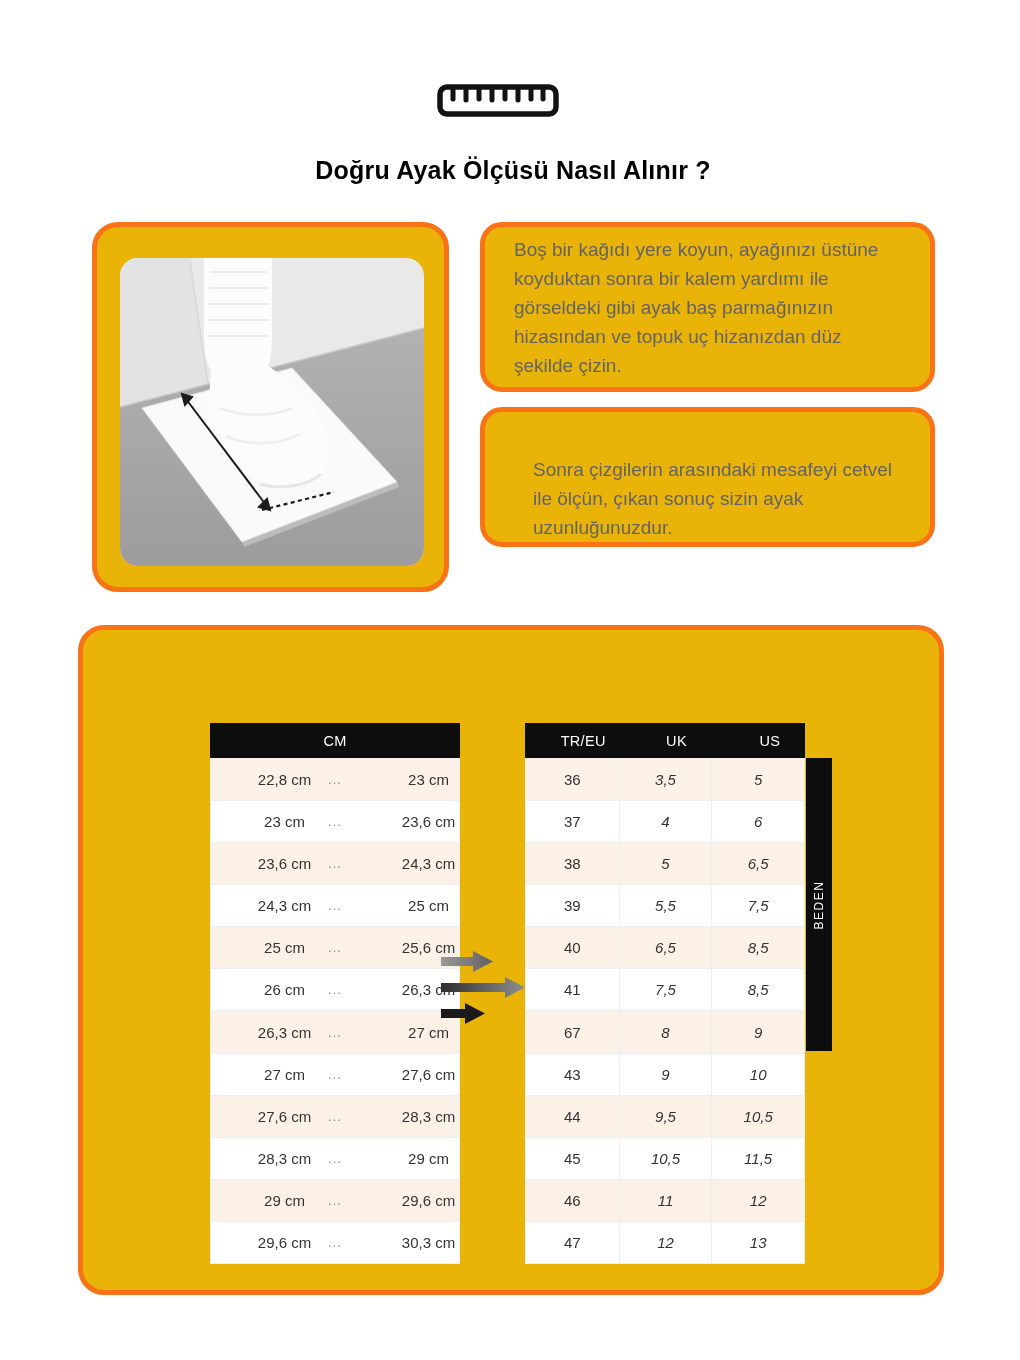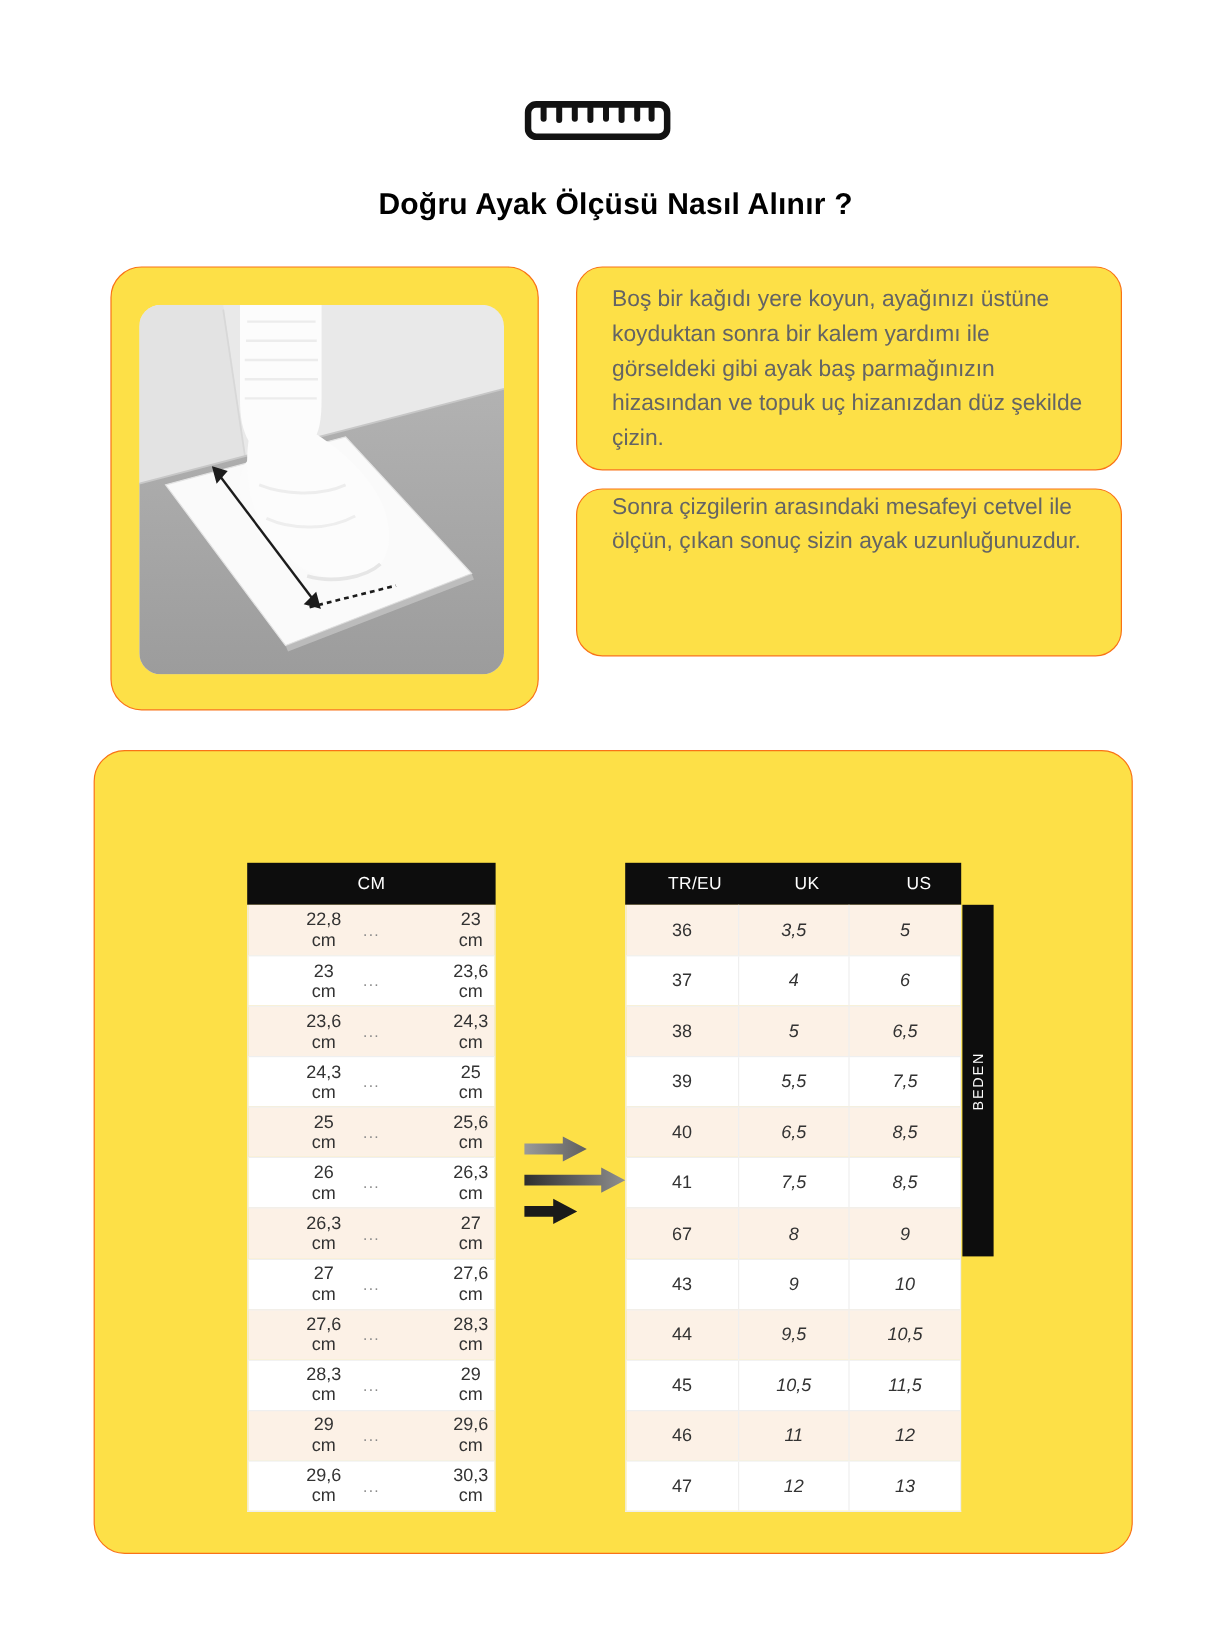--- a/index.html
+++ b/index.html
@@ -5,34 +5,34 @@
   html,body{margin:0;padding:0;background:#fff;}
   body{font-family:"Liberation Sans", sans-serif; color:#222;}
   .page{position:relative;width:1020px;height:1360px;background:#ffffff;overflow:hidden;margin:0 auto;}
 
   
   .ruler-wrap{position:absolute;left:437px;top:84px;width:122px;height:33px;}
   .page-title{position:absolute;left:0;top:156px;width:962px;text-align:center;
     font-size:25px;font-weight:bold;color:#000000;letter-spacing:.2px;margin-left:32px;}
 
   
-  .card{position:absolute;background:#fde047;border:1px solid #f97316;border-radius:22px;box-sizing:border-box;}
+  .card{position:absolute;background:#eab308;border:5px solid #f97316;border-radius:22px;box-sizing:border-box;}
   .foot-card{left:92px;top:222px;width:357px;height:370px;border-radius:26px;}
   .foot-photo{position:absolute;left:23px;top:31px;width:304px;height:308px;border-radius:18px;overflow:hidden;}
   .text-card-1{left:480px;top:222px;width:455px;height:170px;display:flex;align-items:center;}
-  .text-card-2{left:480px;top:407px;width:455px;height:140px;display:flex;align-items:flex-start;}
+  .text-card-2{left:480px;top:407px;width:455px;height:140px;display:flex;align-items:flex-end;padding-left:19px;}
   .instruction{padding:0 30px 0 29px;font-size:19px;line-height:29px;color:#646464;}
 
   
   .size-card{left:78px;top:625px;width:866px;height:670px;border-radius:26px;}
   .section-title{position:absolute;left:0;top:33px;width:100%;text-align:center;
     font-size:24px;font-weight:bold;color:#111;}
 
   .table{position:absolute;top:93px;box-sizing:border-box;}
-  .cm-table{left:127px;width:207px;}
+  .cm-table{left:127px;width:250px;}
   .conv-table{left:442px;width:280px;}
   .thead{height:35px;background:#0d0d0d;color:#fff;display:flex;align-items:center;justify-content:center;
     font-size:14.5px;letter-spacing:.3px;}
   .thead.cols{display:grid;grid-template-columns:repeat(3,1fr);}
   .thead.cols span{display:flex;align-items:center;justify-content:center;padding-left:23px;}
   .tbody{height:506px;display:grid;grid-template-rows:repeat(12,1fr);border:1px solid #efefef;border-top:none;box-sizing:border-box;}
   .trow{display:grid;align-items:center;font-size:15px;color:#333;background:#fff;}
   .trow.odd{background:#fcf1e6;}
   .trow + .trow{border-top:1px solid #efefef;}
   .trow.cm{grid-template-columns:1fr 40px 1fr;}

